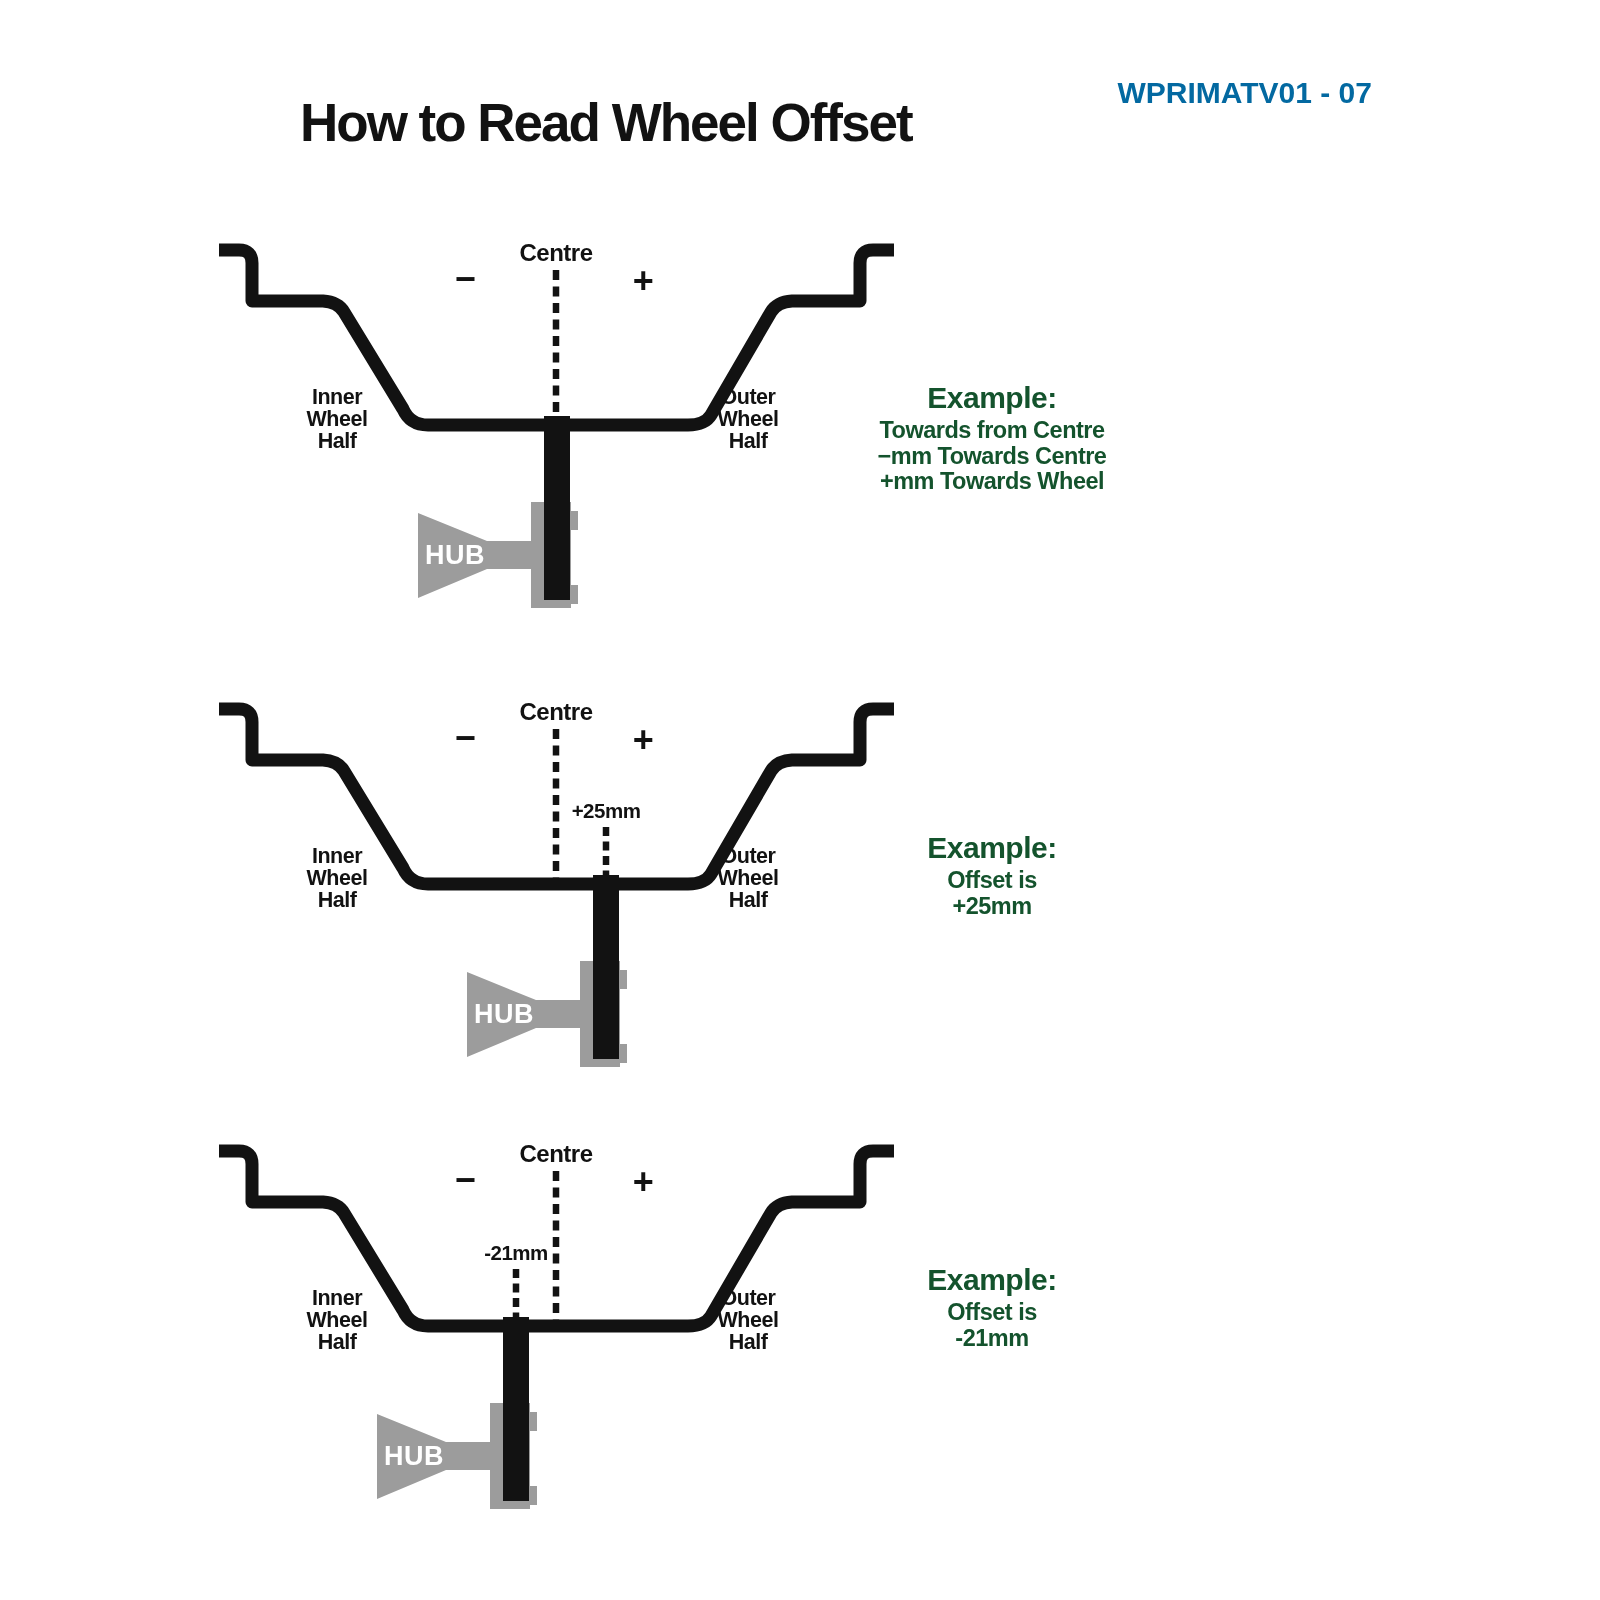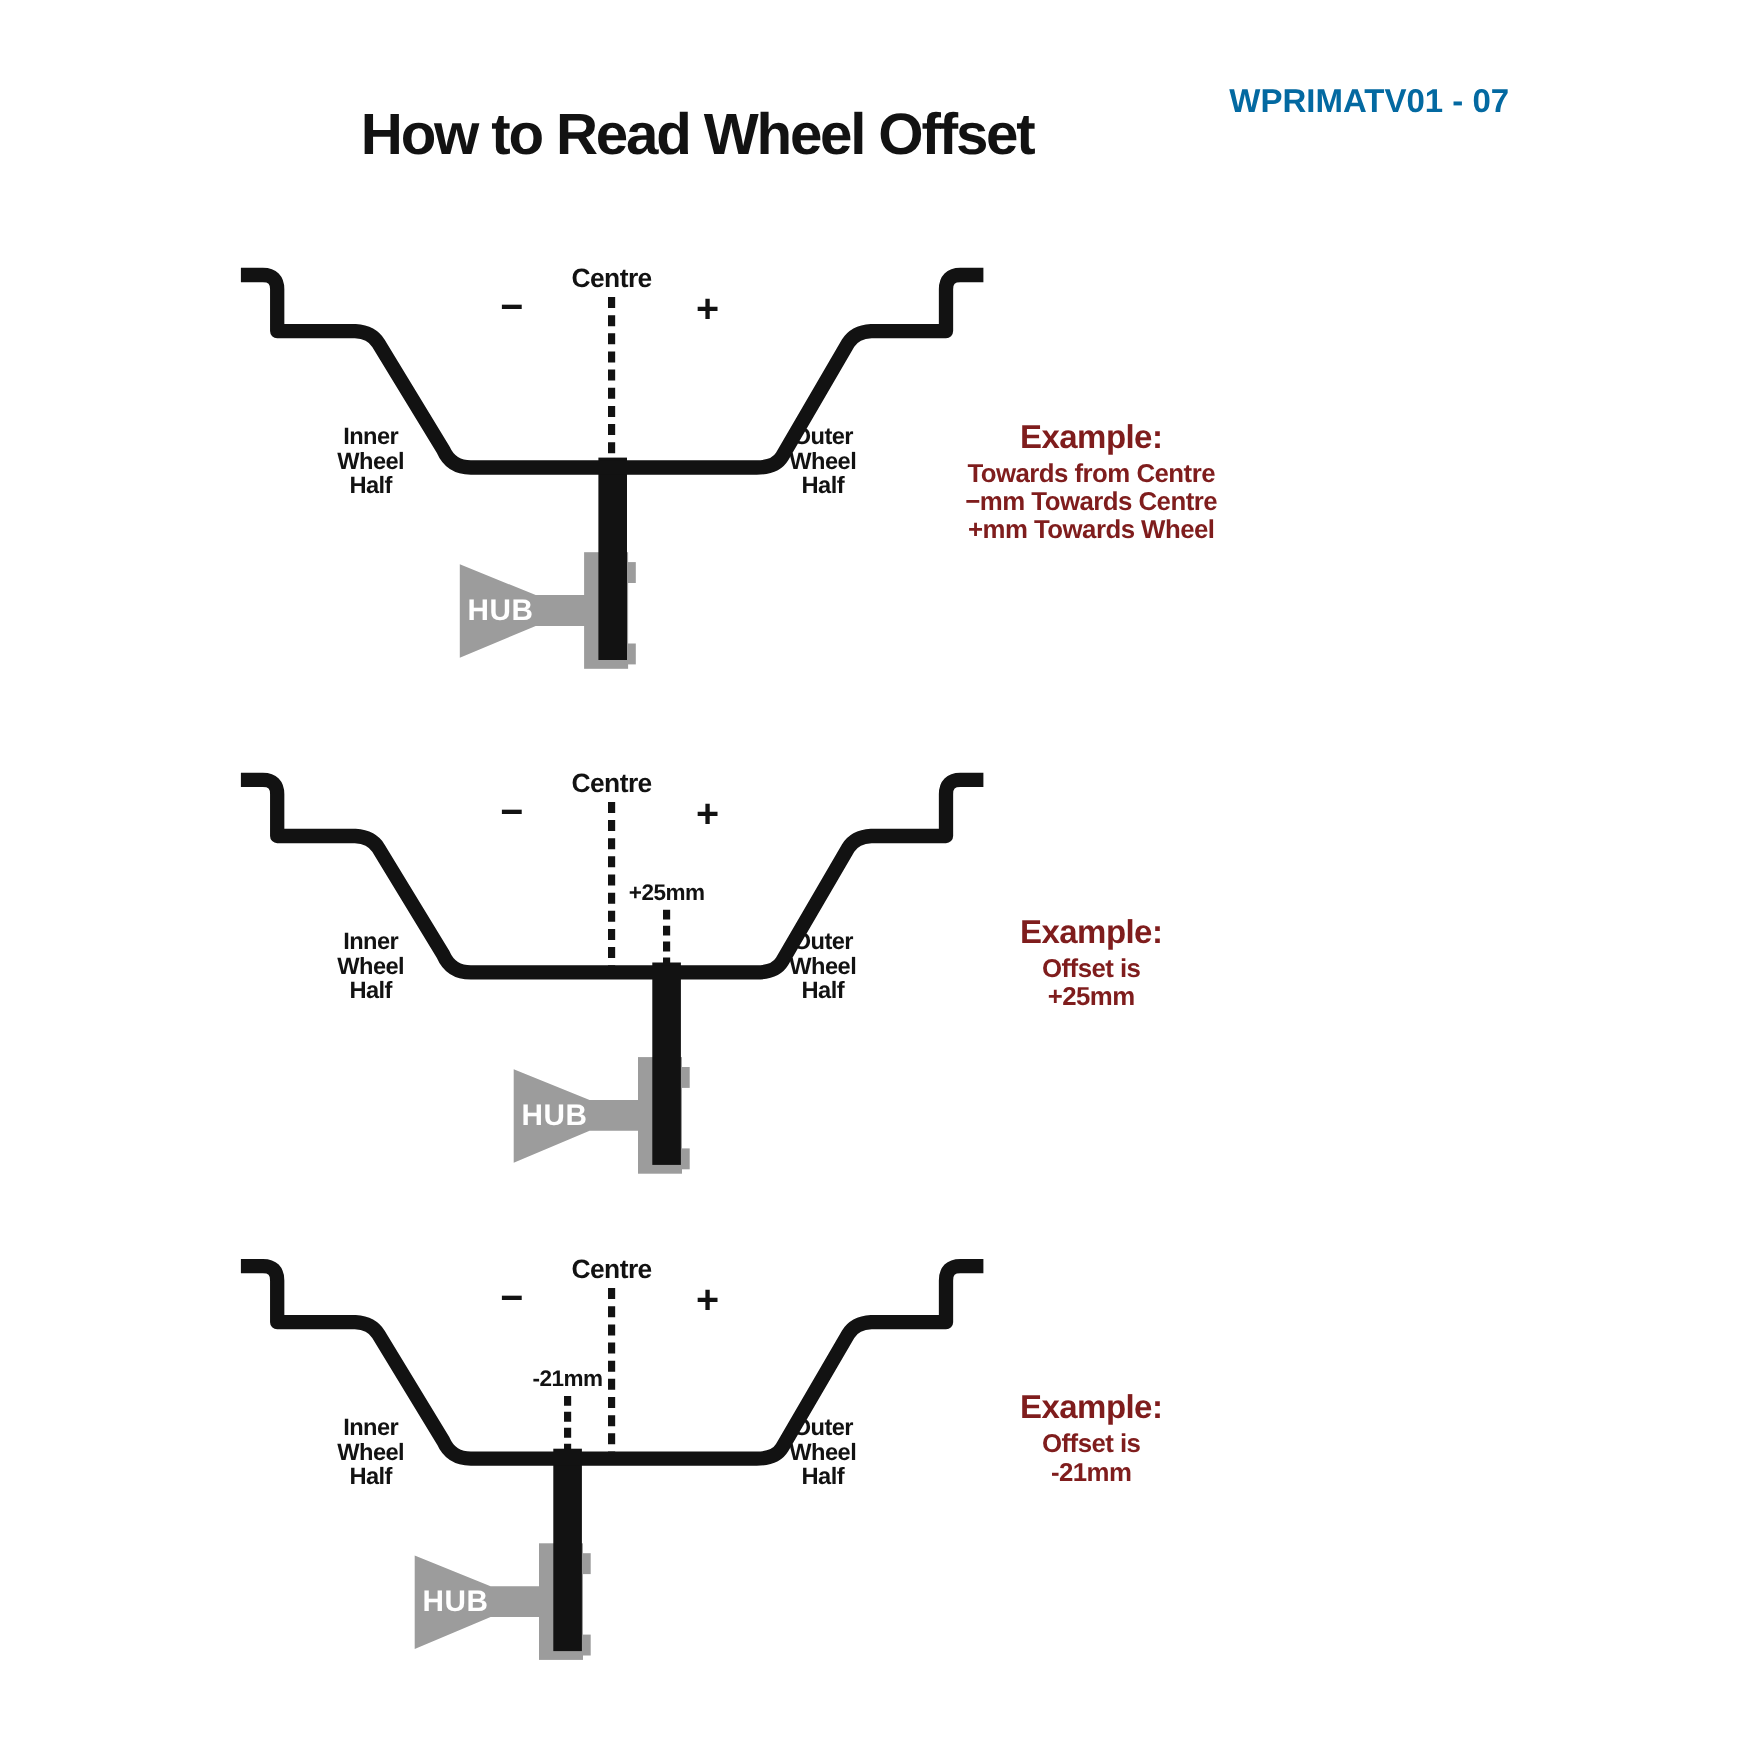--- a/index.html
+++ b/index.html
@@ -14,21 +14,20 @@
   }
   .title {
     position: absolute;
     left: 300px;
     top: 92px;
     font-size: 53px;
     font-weight: 700;
     letter-spacing: -2px;
     white-space: nowrap;
     color: #121212;
-    margin-left: 28px;
   }
   .doc-code {
     position: absolute;
     right: 228px;
     top: 76px;
     font-size: 30px;
     font-weight: 700;
     color: #0369a1;
     white-space: nowrap;
   }
@@ -40,21 +39,21 @@
   }
   .svg-1 { top: 240px; }
   .svg-2 { top: 699px; }
   .svg-3 { top: 1141px; }
   .example {
     position: absolute;
     left: 822px;
     width: 340px;
     text-align: center;
     font-weight: 700;
-    color: #7f1d1d;
+    color: #14532d;
   }
   .example-1 { top: 381px; }
   .example-2 { top: 831px; }
   .example-3 { top: 1263px; }
   .example .heading { font-size: 30px; line-height: 34px; margin-bottom: 3px; letter-spacing: -0.5px; }
   .example .line { font-size: 23.5px; line-height: 25.5px; letter-spacing: -0.5px; }
 
   
   .wheel-path {
     fill: none;

